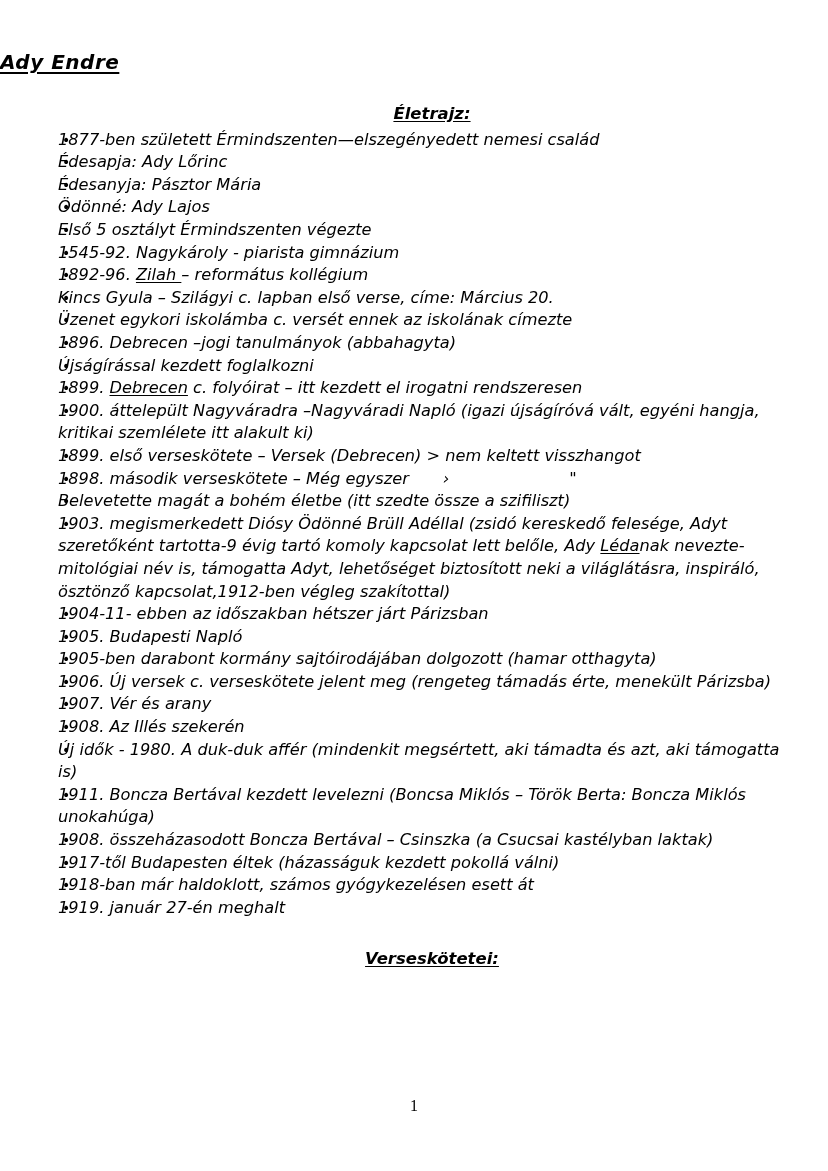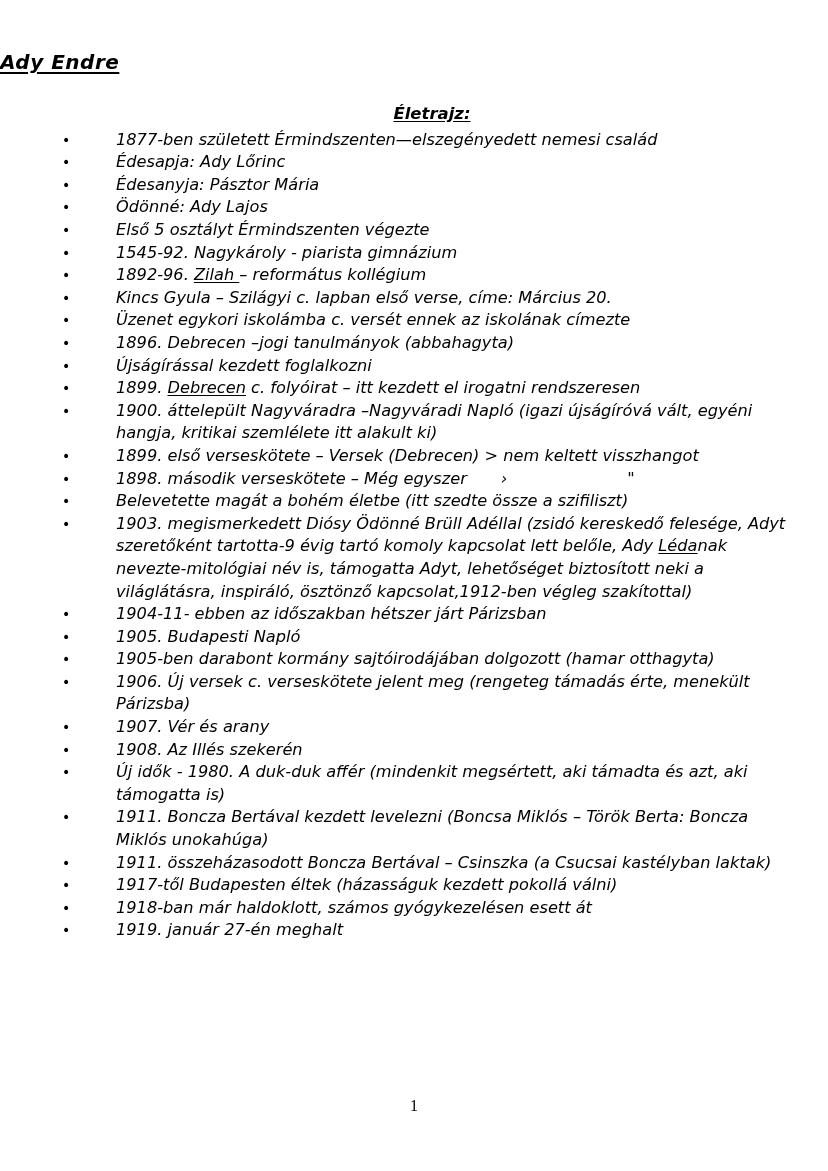--- a/index.html
+++ b/index.html
@@ -56,21 +56,21 @@
   ul.bullets {
     list-style: none;
     margin: 4px 0 0 0;
     padding: 0;
   }
   ul.bullets > li {
     position: relative;
     font-style: italic;
     font-size: 16.2px;
     line-height: 22.6px;
-    padding-left: 116px;
+    padding-left: 58px;
     padding-right: 40px;
     margin: 0;
     text-indent: 0;
   }
   ul.bullets > li::before {
     content: "\2022";
     position: absolute;
     left: 62px;
     top: 0;
     font-size: 14px;
@@ -120,25 +120,26 @@
         <li><span>Belevetette magát a bohém életbe (itt szedte össze a szifiliszt)</span></li>
         <li><span>1903. megismerkedett Diósy Ödönné Brüll Adéllal (zsidó kereskedő felesége, Adyt szeretőként tartotta-9 évig tartó komoly kapcsolat lett belőle, Ady </span><span class="u">Léda</span><span>nak nevezte-mitológiai név is, támogatta Adyt, lehetőséget biztosított neki a világlátásra, inspiráló, ösztönző kapcsolat,1912-ben végleg szakítottal)</span></li>
         <li><span>1904-11- ebben az időszakban hétszer járt Párizsban</span></li>
         <li><span>1905. Budapesti Napló</span></li>
         <li><span>1905-ben darabont kormány sajtóirodájában dolgozott (hamar otthagyta)</span></li>
         <li><span>1906. Új versek c. verseskötete jelent meg (rengeteg támadás érte, menekült Párizsba)</span></li>
         <li><span>1907. Vér és arany</span></li>
         <li><span>1908. Az Illés szekerén</span></li>
         <li><span>Új idők - 1980. A duk-duk affér (mindenkit megsértett, aki támadta és azt, aki támogatta is)</span></li>
         <li><span>1911. Boncza Bertával kezdett levelezni (Boncsa Miklós – Török Berta: Boncza Miklós unokahúga)</span></li>
-        <li><span>1911. összeházasodott Boncza Bertával – Csinszka (a Csucsai kastélyban laktak)</span></li>
+        <li><span>1908. összeházasodott Boncza Bertával – Csinszka (a Csucsai kastélyban laktak)</span></li>
         <li><span>1917-től Budapesten éltek (házasságuk kezdett pokollá válni)</span></li>
         <li><span>1918-ban már haldoklott, számos gyógykezelésen esett át</span></li>
         <li><span>1919. január 27-én meghalt</span></li>
       </ul>
   </div>
 
   <div id="volumes-heading-wrap">
+    <div class="section-heading"><span class="u">Verseskötetei:</span></div>
   </div>
 
   <div class="page-number">1</div>
 
 </div>
 
 </body></html>

